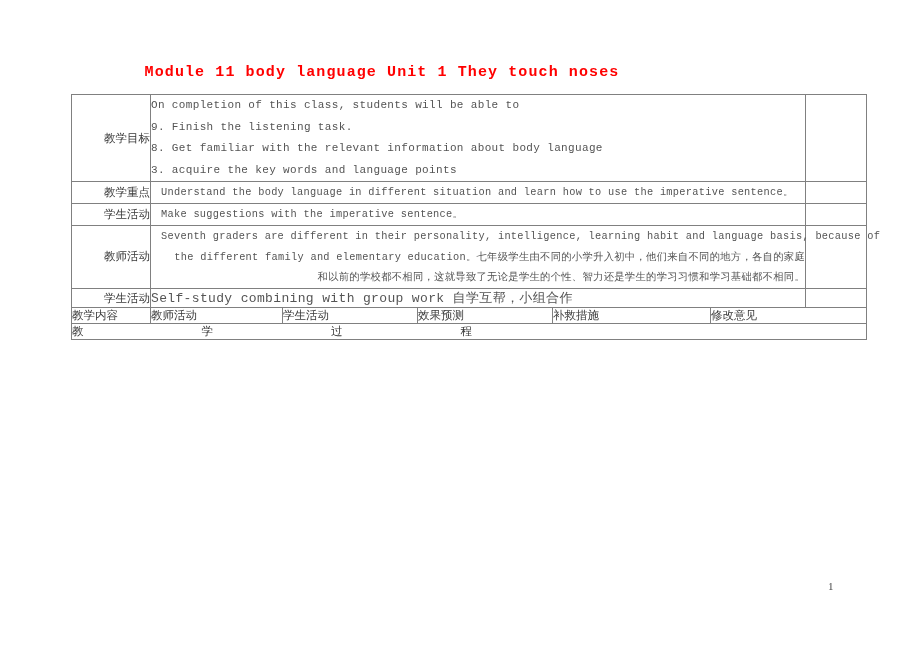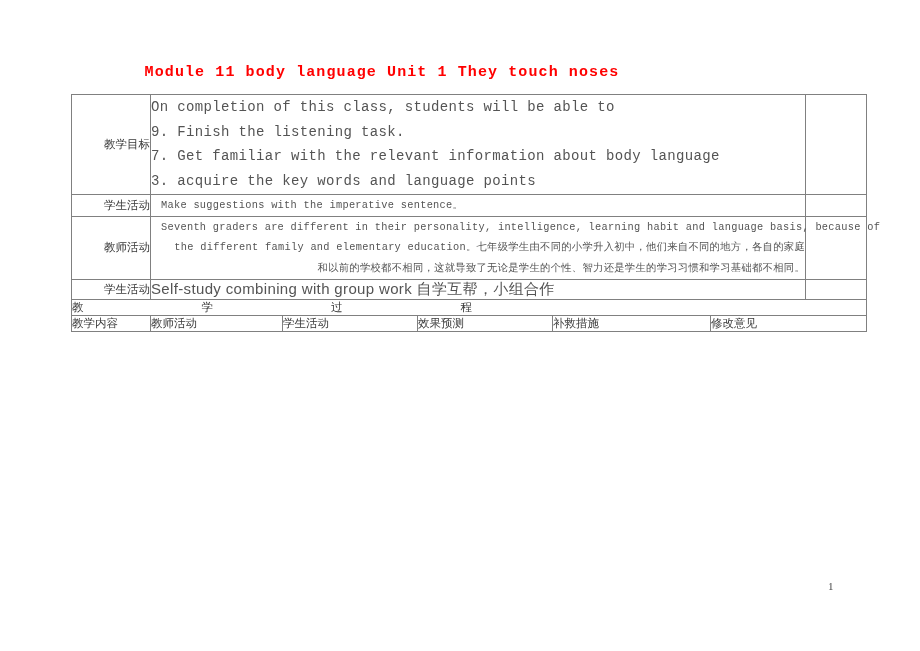--- a/index.html
+++ b/index.html
@@ -53,21 +53,21 @@
   .label-cell {
     text-align: right;
     font-family: "DejaVu Sans", "Liberation Sans", sans-serif;
     font-size: 11.5px;
     color: #3a3a3a;
     padding: 4px 2px;
   }
 
   .body-cell {
     font-family: "Liberation Mono", "DejaVu Sans Mono", monospace;
-    font-size: 14px;
+    font-size: 11px;
     color: #545454;
     letter-spacing: 0.35px;
     padding: 6px 8px 6px 10px;
     line-height: 1.05;
   }
   .body-cell .line {
     margin: 0;
     padding: 5px 0;
     white-space: nowrap;
   }
@@ -82,22 +82,22 @@
   }
   .mixed-cell .line {
     margin: 0;
     padding: 5px 0;
     white-space: nowrap;
   }
   .mixed-cell .line.indent1 { padding-left: 10px; }
   .mixed-cell .line.indent2 { padding-left: 18px; text-align: right; }
 
   .method-cell {
-    font-family: Liberation Sans, sans-serif;
-    font-size: 15px;
+    font-family: Liberation Mono, monospace;
+    font-size: 13px;
     color: #545454;
     letter-spacing: 0.35px;
     padding: 10px 8px 10px 14px;
     white-space: nowrap;
   }
 
   .process-cell {
     font-family: "DejaVu Sans", "Liberation Sans", sans-serif;
     font-size: 11.5px;
     color: #3a3a3a;
@@ -143,26 +143,33 @@
       <col style="width:95px">
       <col style="width:61px">
     </colgroup>
     <tbody>
 
       <tr>
         <td class="label-cell">教学目标</td>
         <td class="body-cell" colspan="5">
           <div class="line">On completion of this class, students will be able to</div>
           <div class="line">9. Finish the listening task.</div>
-          <div class="line">7. Get familiar with the relevant information about body language</div>
+          <div class="line">8. Get familiar with the relevant information about body language</div>
           <div class="line">3. acquire the key words and language points</div>
         </td>
         <td></td>
       </tr>
 
+      <tr>
+        <td class="label-cell">教学重点</td>
+        <td class="mixed-cell" colspan="5">
+          <div class="line indent1">Understand the body language in different situation and learn how to use the imperative sentence。</div>
+        </td>
+        <td></td>
+      </tr>
 
       <tr>
         <td class="label-cell">学生活动</td>
         <td class="mixed-cell" colspan="5">
           <div class="line indent1">Make suggestions with the imperative sentence。</div>
         </td>
         <td></td>
       </tr>
 
       <tr>
@@ -172,33 +179,33 @@
           <div class="line indent2">the different family and elementary education。七年级学生由不同的小学升入初中，他们来自不同的地方，各自的家庭</div>
           <div class="line indent2">和以前的学校都不相同，这就导致了无论是学生的个性、智力还是学生的学习习惯和学习基础都不相同。</div>
         </td>
         <td></td>
       </tr>
 
       <tr>
         <td class="label-cell">学生活动</td>
         <td class="method-cell" colspan="5">Self-study combining with group work 自学互帮，小组合作</td>
         <td></td>
-      </tr>
-
-      <tr>
-        <td class="process-cell" colspan="7"><span>教</span><span class="sp"></span><span>学</span><span class="sp"></span><span>过</span><span class="sp"></span><span>程</span></td>
       </tr>
 
       <tr>
         <td class="col-head" colspan="1">教学内容</td>
         <td class="col-head">教师活动</td>
         <td class="col-head">学生活动</td>
         <td class="col-head">效果预测</td>
         <td class="col-head">补救措施</td>
         <td class="col-head" colspan="2">修改意见</td>
       </tr>
 
+      <tr>
+        <td class="process-cell" colspan="7"><span>教</span><span class="sp"></span><span>学</span><span class="sp"></span><span>过</span><span class="sp"></span><span>程</span></td>
+      </tr>
+
     </tbody>
   </table>
 
   <div class="page-number">1</div>
 
 </div>
 
 </body></html>

